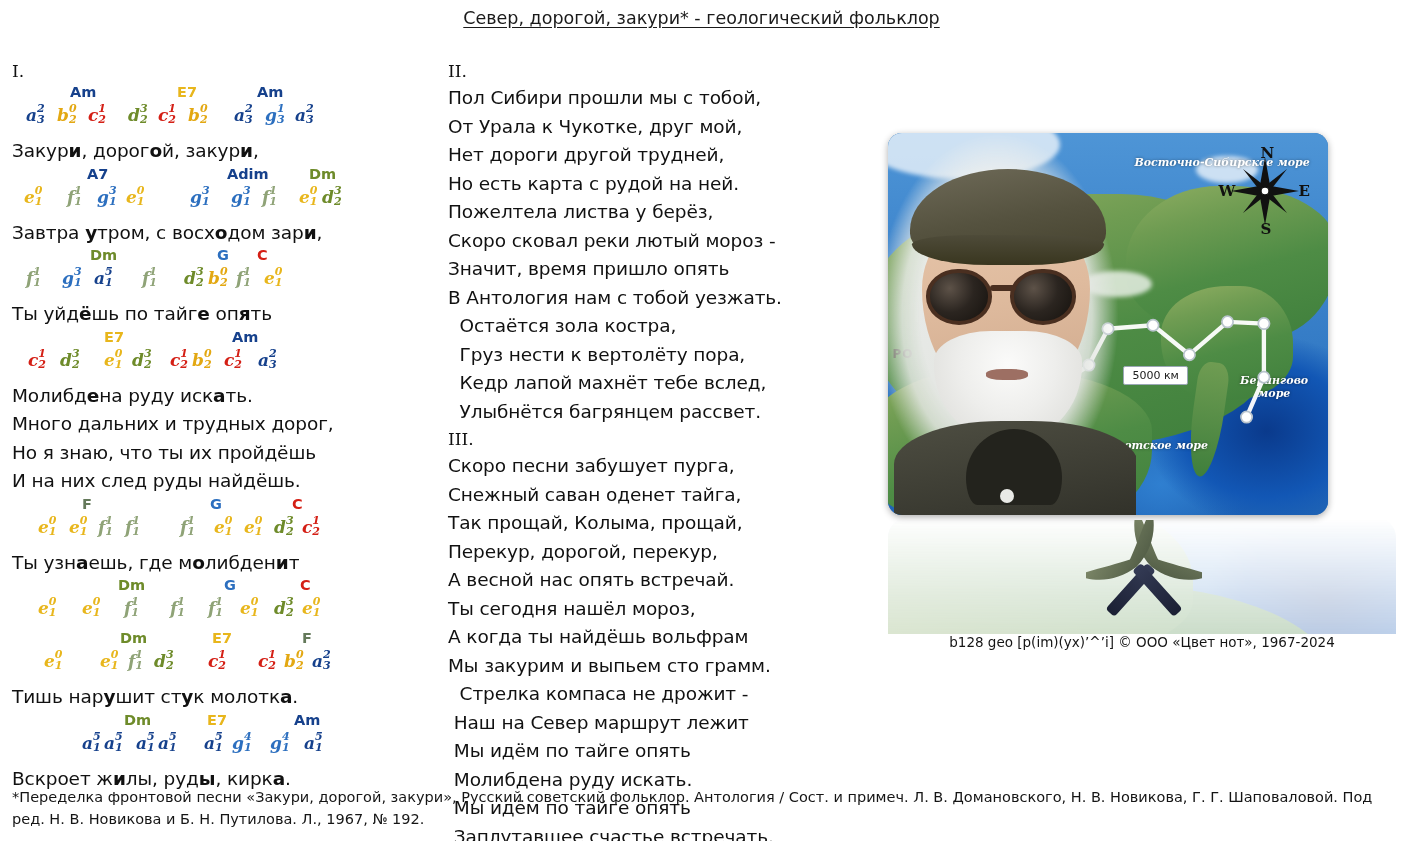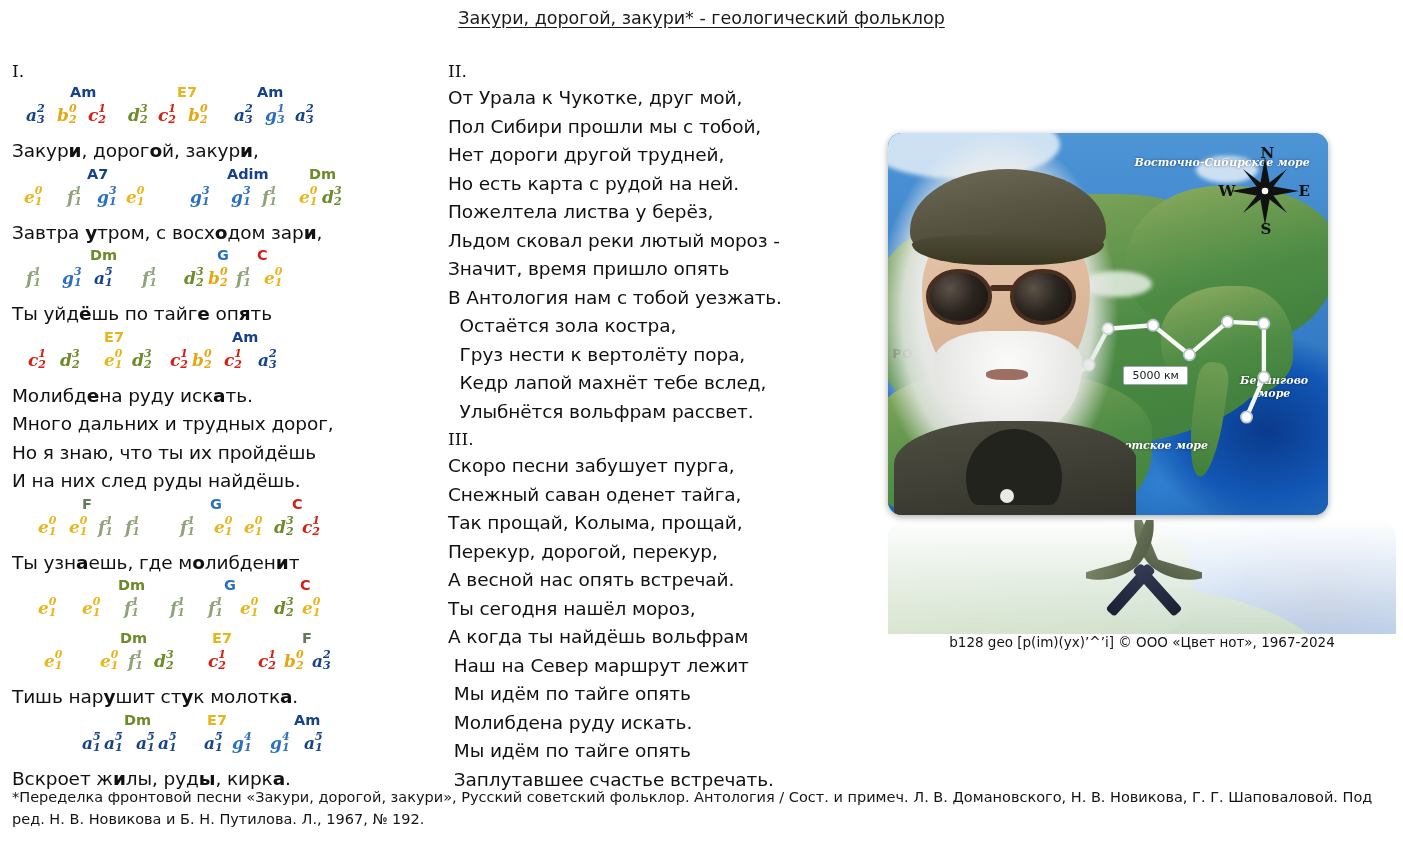--- a/index.html
+++ b/index.html
@@ -354,21 +354,21 @@
     font-size: 14.5px;
     line-height: 22px;
     color: #151515;
   }
 </style>
 </head>
 <body>
 
 <div id="page">
 
-  <div id="title">Закури, дорогой, закури* - геологический фольклор</div>
+  <div id="title">Север, дорогой, закури* - геологический фольклор</div>
 
   <div id="col1">
     <div class="verse-num">I.</div>
     <div id="col1-stanzas">
         <div>
           <div class="chordblock">
             <div class="chordrow-names">
               <span class="chname" style="left: 58px; color: rgb(22, 65, 140);">Am</span>
               <span class="chname" style="left: 165px; color: rgb(232, 182, 28);">E7</span>
               <span class="chname" style="left: 245px; color: rgb(22, 65, 140);">Am</span>
@@ -533,42 +533,44 @@
             </div>
           </div>
           <div class="lyric">Вскроет ж<b>и</b>лы, руд<b>ы</b>, кирк<b>а</b>.</div>
         </div>
       </div>
   </div>
 
   <div id="col2">
     <div class="verse-num">II.</div>
     <div id="col2-v2">
+        <div class="lyric">Пол Сибири прошли мы с тобой,</div>
         <div class="lyric">От Урала к Чукотке, друг мой,</div>
-        <div class="lyric">Пол Сибири прошли мы с тобой,</div>
         <div class="lyric">Нет дороги другой трудней,</div>
         <div class="lyric">Но есть карта с рудой на ней.</div>
         <div class="lyric">Пожелтела листва у берёз,</div>
-        <div class="lyric">Льдом сковал реки лютый мороз -</div>
+        <div class="lyric">Скоро сковал реки лютый мороз -</div>
         <div class="lyric">Значит, время пришло опять</div>
         <div class="lyric">В Антология нам с тобой уезжать.</div>
         <div class="lyric">  Остаётся зола костра,</div>
         <div class="lyric">  Груз нести к вертолёту пора,</div>
         <div class="lyric">  Кедр лапой махнёт тебе вслед,</div>
-        <div class="lyric">  Улыбнётся вольфрам рассвет.</div>
+        <div class="lyric">  Улыбнётся багрянцем рассвет.</div>
       </div>
     <div class="verse-num">III.</div>
     <div id="col2-v3">
         <div class="lyric">Скоро песни забушует пурга,</div>
         <div class="lyric">Снежный саван оденет тайга,</div>
         <div class="lyric">Так прощай, Колыма, прощай,</div>
         <div class="lyric">Перекур, дорогой, перекур,</div>
         <div class="lyric">А весной нас опять встречай.</div>
         <div class="lyric">Ты сегодня нашёл мороз,</div>
         <div class="lyric">А когда ты найдёшь вольфрам</div>
+        <div class="lyric">Мы закурим и выпьем сто грамм.</div>
+        <div class="lyric">  Стрелка компаса не дрожит -</div>
         <div class="lyric"> Наш на Север маршрут лежит</div>
         <div class="lyric"> Мы идём по тайге опять</div>
         <div class="lyric"> Молибдена руду искать.</div>
         <div class="lyric"> Мы идём по тайге опять</div>
         <div class="lyric"> Заплутавшее счастье встречать.</div>
       </div>
   </div>
 
   <div id="media">
     <div id="mediaframe">

